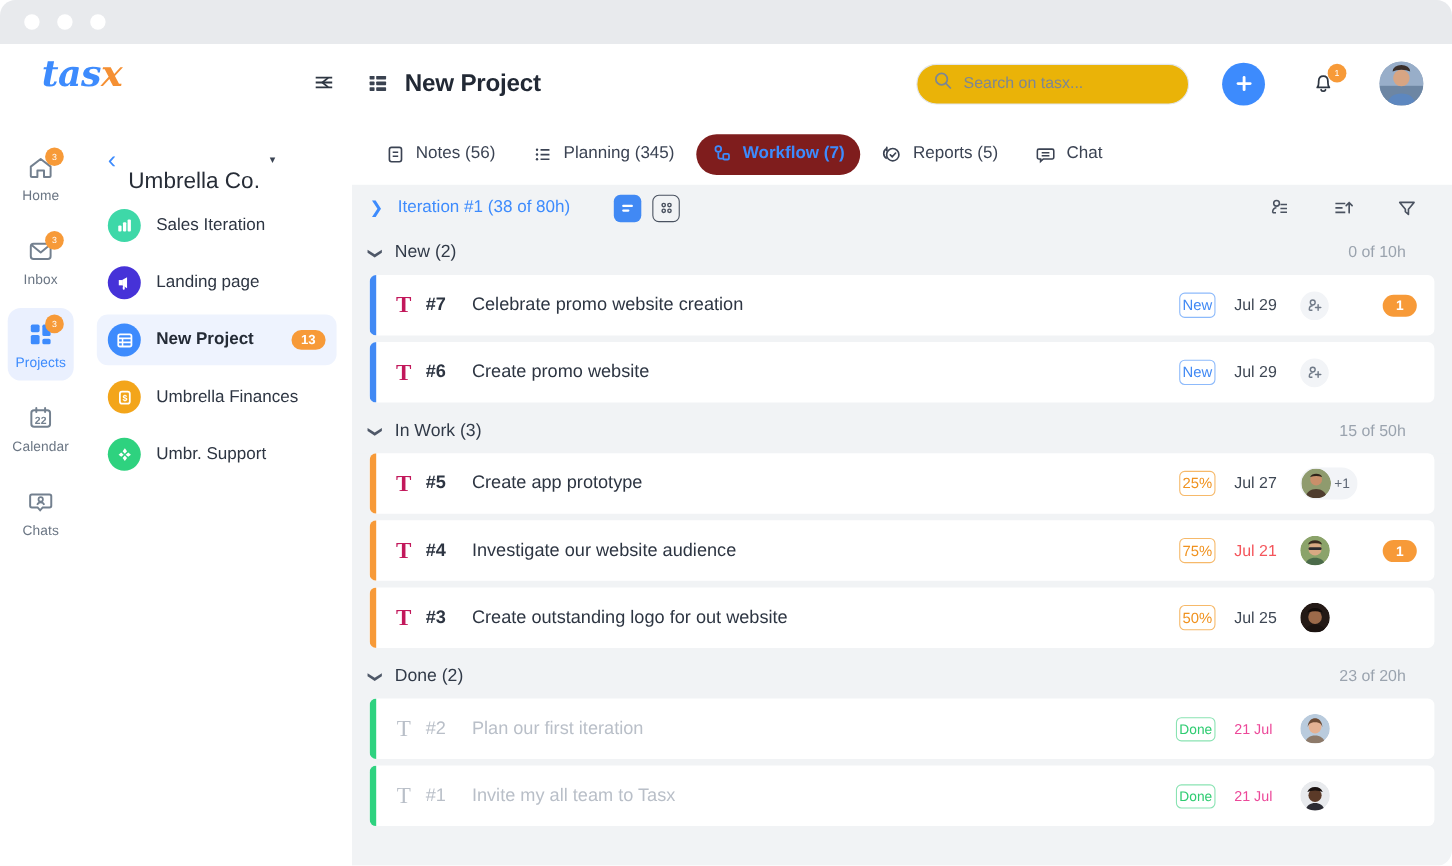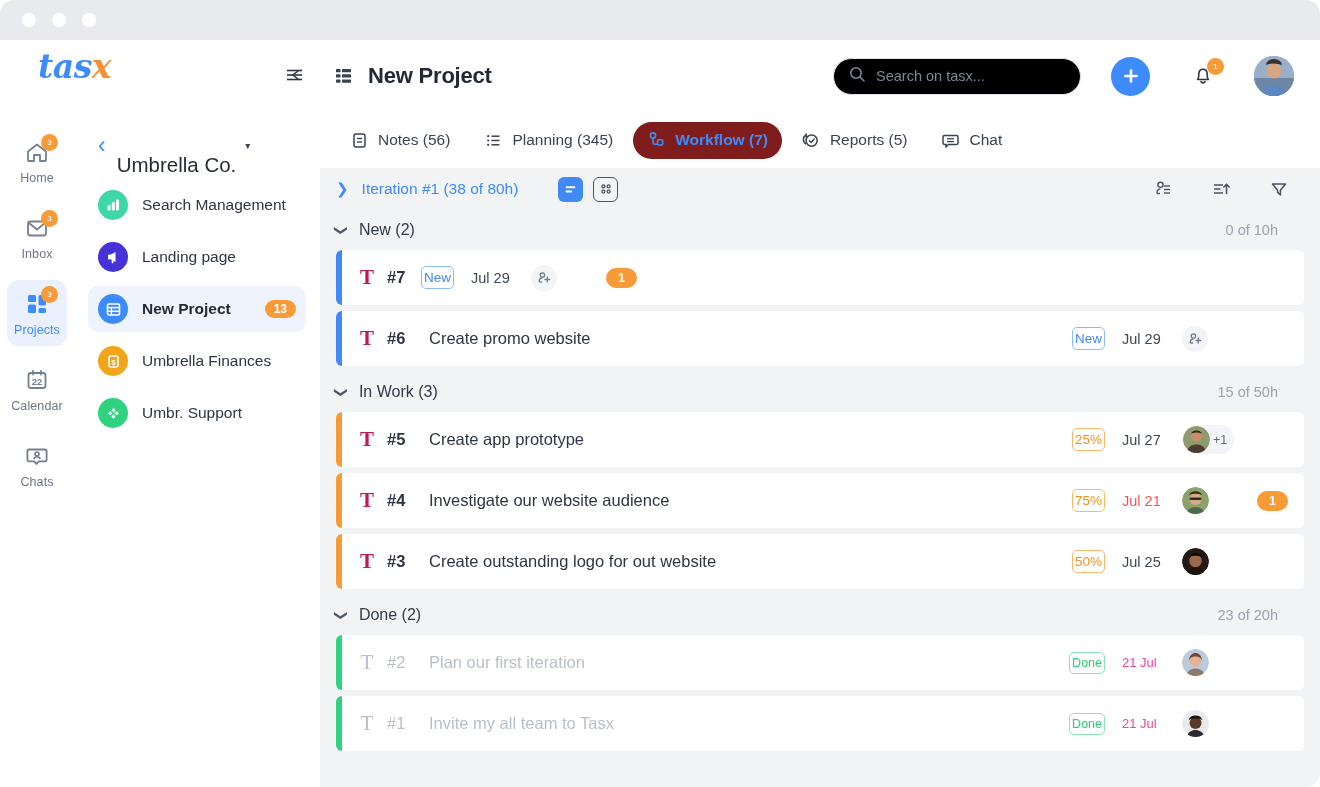--- a/index.html
+++ b/index.html
@@ -107,21 +107,21 @@
   .topbar {
     height: 72px; display: flex; align-items: center; gap: 12px;
     padding: 0 26px 0 14px;
   }
   .page-title-ico { width: 22px; height: 20px; display: flex; align-items: center; justify-content: center; }
   .page-title { font-size: 22px; font-weight: 700; color: #222935; letter-spacing: -.2px; }
   .topbar-spacer { flex: 1; }
   .search {
     width: 248px; height: 37px; border: 1px solid #e2e6ec; border-radius: 20px;
     display: flex; align-items: center; gap: 10px; padding: 0 15px;
-    background: #000000;
+    background: #eab308;
   }
   .search input {
     border: none; outline: none; font-size: 14.5px; color: #57606e;
     font-family: "Liberation Sans", sans-serif; width: 100%; background: transparent;
   }
   .search input::placeholder { color: #7d8794; }
   .add-btn {
     width: 39px; height: 39px; border-radius: 50%; background: #3d8bfd;
     display: flex; align-items: center; justify-content: center;
     cursor: pointer; border: none; margin-left: 18px;
@@ -318,21 +318,21 @@
       <div class="proj-list">
 
         <div class="proj">
           <span class="proj-ico" style="background:#3ed8a8">
             <svg width="16" height="16" viewBox="0 0 16 16">
                 <rect x="2.5" y="8" width="3" height="5.5" fill="#fff" rx="1"></rect>
                 <rect x="6.8" y="5" width="3" height="8.5" fill="#fff" rx="1"></rect>
                 <rect x="11" y="2.5" width="3" height="11" fill="#fff" rx="1"></rect>
               </svg>
           </span>
-          <span class="proj-name">Search Management</span>
+          <span class="proj-name">Sales Iteration</span>
         </div>
 
         <div class="proj">
           <span class="proj-ico" style="background:#4632d8">
             <svg width="16" height="16" viewBox="0 0 16 16">
                 <path d="M10.5 3 v10 l-4.5 -2.6 V5.6 Z" fill="#fff"></path>
                 <rect x="3" y="5.6" width="3" height="4.8" fill="#fff"></rect>
                 <rect x="6.6" y="11" width="1.8" height="3.4" fill="#fff" rx=".8"></rect>
               </svg>
           </span>
@@ -545,20 +545,21 @@
           <span class="grp-title">New (2)</span>
           <span class="grp-spacer"></span>
           <span class="grp-hours">0 of 10h</span>
         </div>
         <div class="rows">
 
           <div class="task">
             <span class="accent" style="background:#4189f4"></span>
             <span class="tico">T</span>
             <span class="tnum">#7</span>
+            <span class="ttitle">Celebrate promo website creation</span>
             <span class="pill new">New</span>
             <span class="tdate">Jul 29</span>
             <span class="assign-slot">
               <span class="add-person">
                 <svg width="16" height="16" viewBox="0 0 16 16">
                     <circle cx="6.4" cy="5" r="2.2" fill="none" stroke="#707a88" stroke-width="1.3"></circle>
                     <path d="M3.3 12 v-1 a3 3 0 0 1 3 -3" fill="none" stroke="#707a88" stroke-width="1.3"></path>
                     <line x1="3.3" y1="12" x2="6.1" y2="12" stroke="#707a88" stroke-width="1.3"></line>
                     <line x1="11.3" y1="7" x2="11.3" y2="12" stroke="#707a88" stroke-width="1.3" stroke-linecap="round"></line>
                     <line x1="8.9" y1="9.5" x2="13.7" y2="9.5" stroke="#707a88" stroke-width="1.3" stroke-linecap="round"></line>

